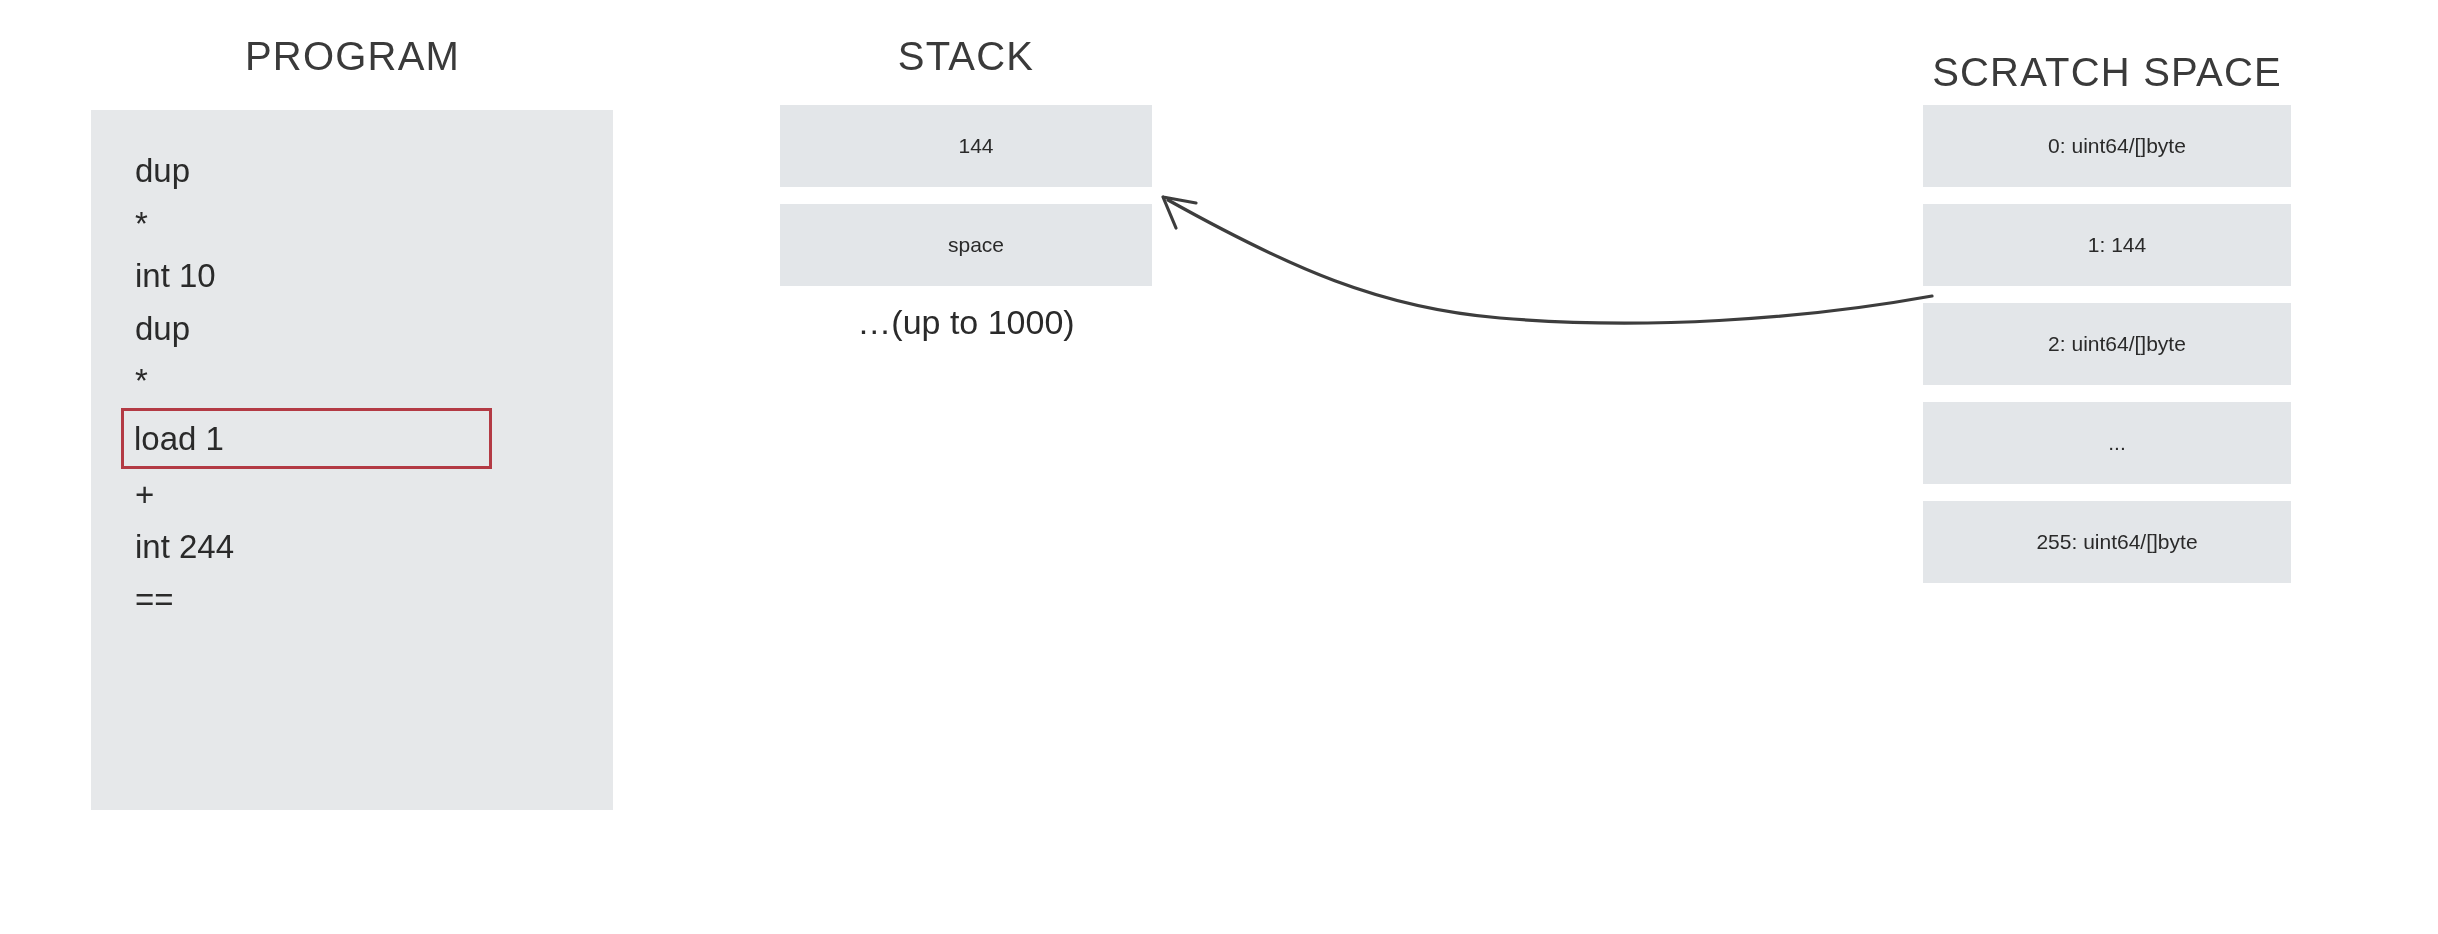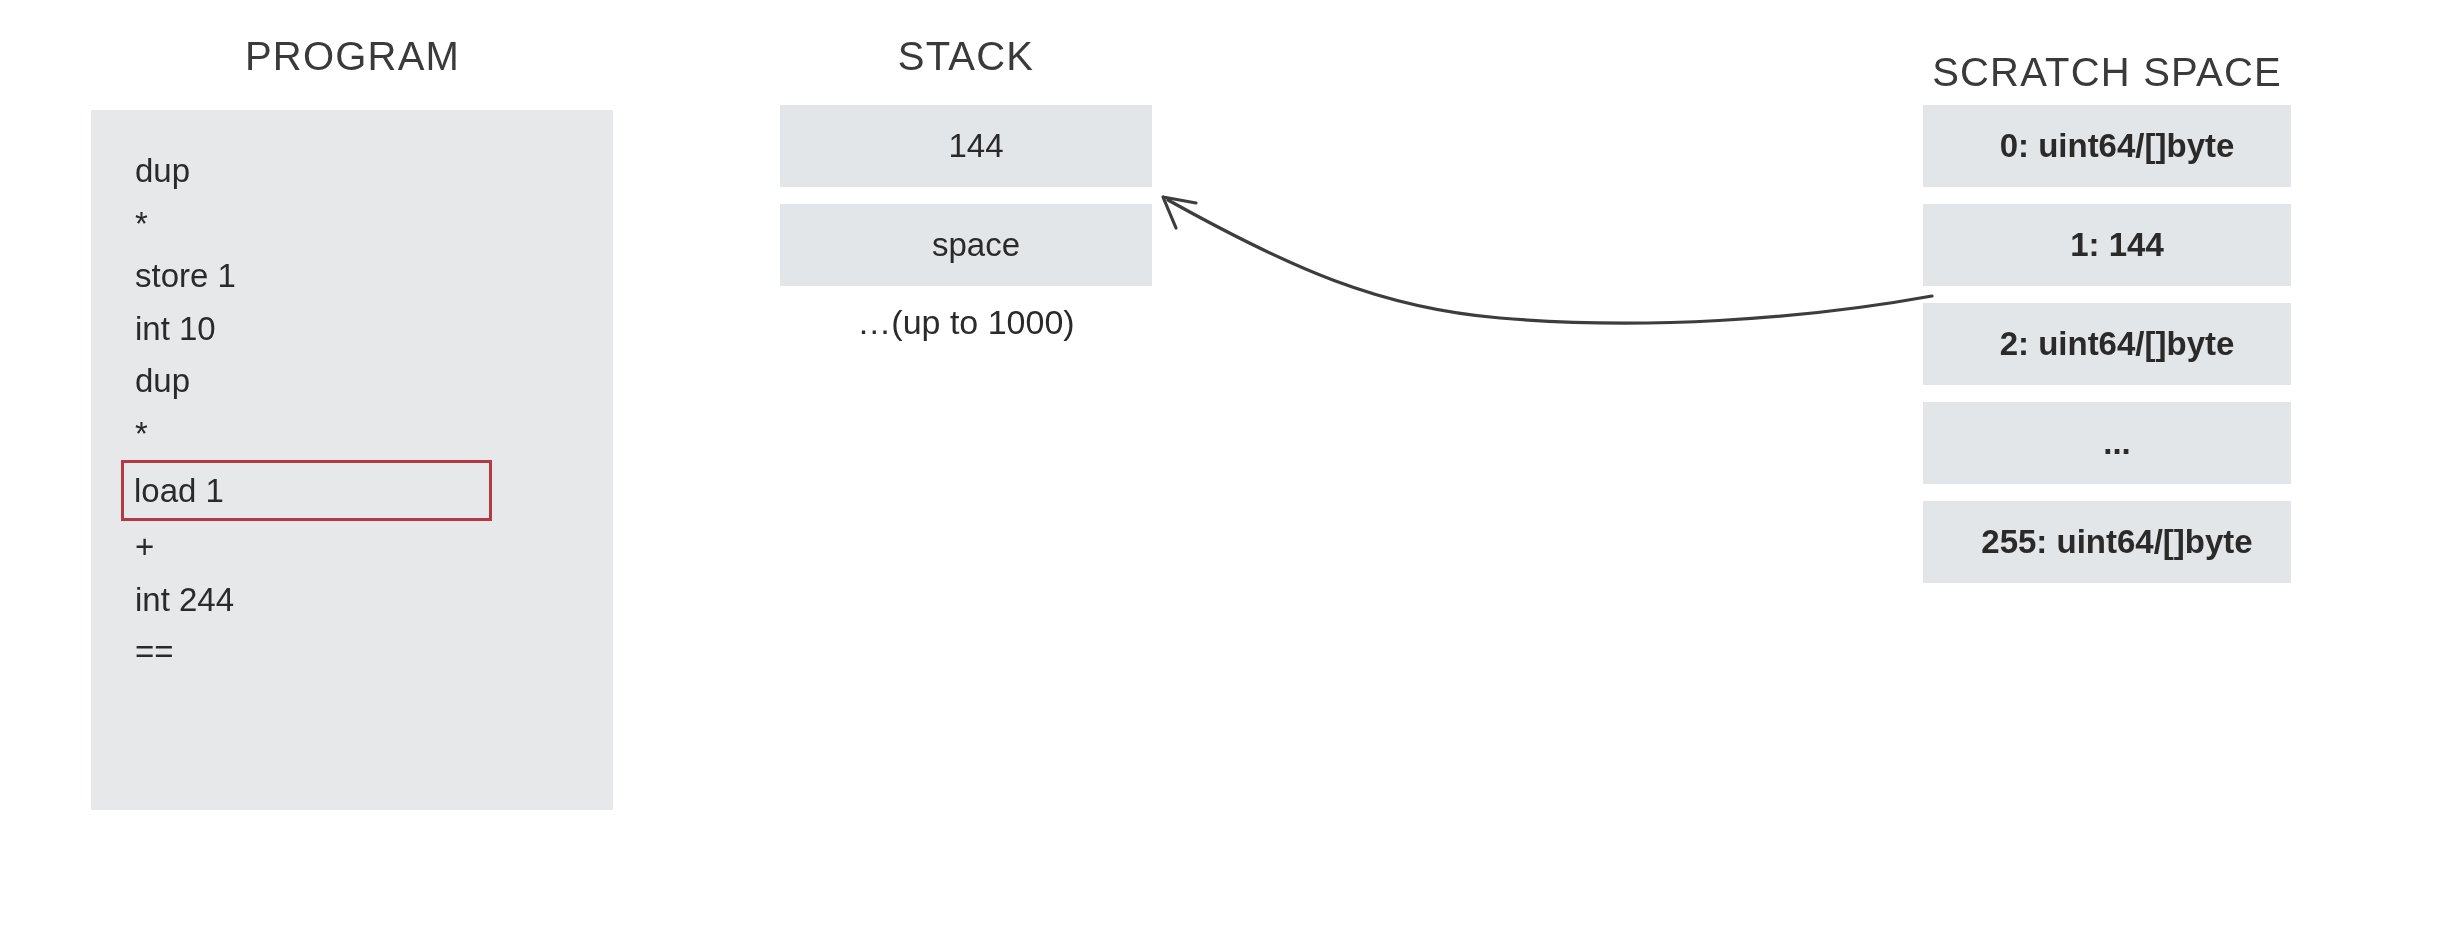--- a/index.html
+++ b/index.html
@@ -67,21 +67,21 @@
   #stack-title { left: 780px; top: 34px; width: 372px; }
 
   .stack-col { position: absolute; left: 780px; top: 105px; width: 372px; }
   .cell {
     background: #e3e6e9;
     width: 372px;
     box-sizing: border-box;
     display: flex;
     align-items: center;
     justify-content: center;
-    font-size: 33px;
+    font-size: 21px;
     color: #2a2a2a;
     padding-left: 20px;
   }
   .stack-cell { height: 82px; margin-bottom: 17px; }
   .stack-note {
     margin-top: 10px;
     font-size: 34px;
     color: #2a2a2a;
     text-align: center;
     width: 372px;
@@ -102,37 +102,36 @@
   #arrow-layer {
     position: absolute;
     left: 0; top: 0;
     width: 2438px; height: 934px;
     pointer-events: none;
   }
 
   
   #scratch-title { left: 1923px; top: 34px; width: 368px; margin-top: 16px; }
 
-  .scratch-col { position: absolute; left: 1923px; top: 105px; width: 417px; font-weight: bold; }
+  .scratch-col { position: absolute; left: 1923px; top: 105px; width: 417px; }
   .scratch-cell {
     width: 368px;
     height: 82px;
     margin-bottom: 17px;
   }
 </style>
 </head>
 <body>
 
 <div class="col-title" id="program-title">PROGRAM</div>
 
 <div id="program-panel">
   <div class="program-list">
     <div class="program-line">dup</div>
     <div class="program-line">*</div>
-    <div class="program-line">store 1</div>
     <div class="program-line">int 10</div>
     <div class="program-line">dup</div>
     <div class="program-line">*</div>
     <div class="program-line highlight">load 1</div>
     <div class="program-line">+</div>
     <div class="program-line">int 244</div>
     <div class="program-line">==</div>
   </div>
 </div>
 

